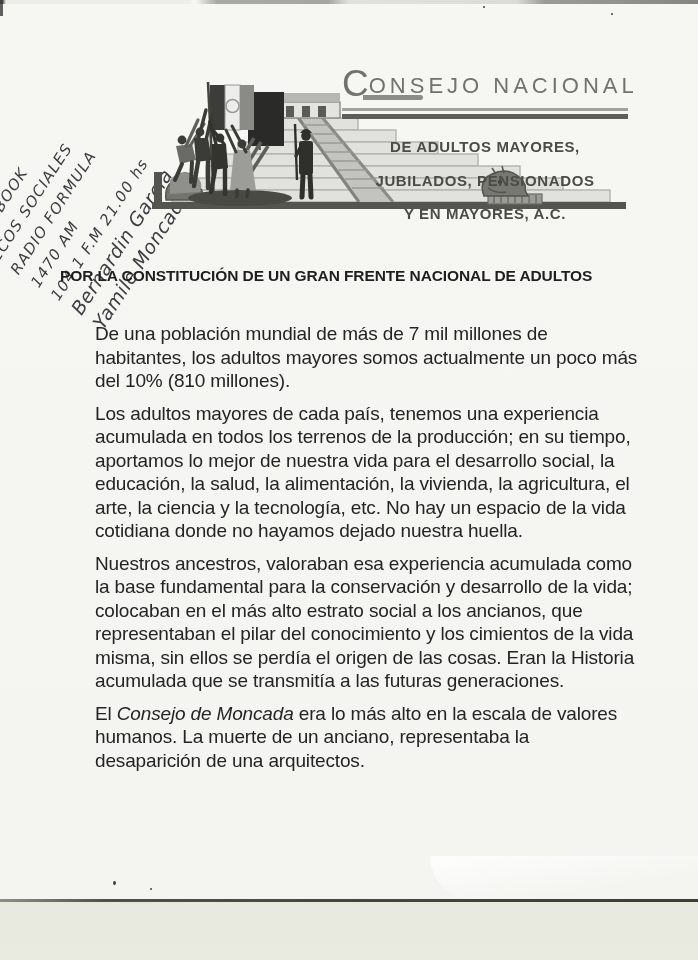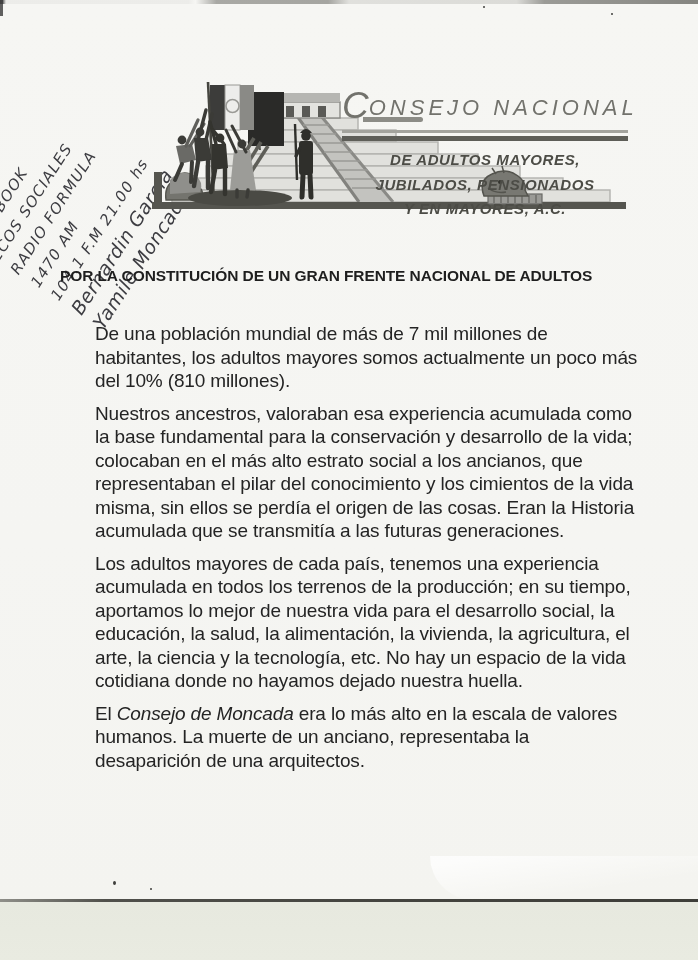--- a/index.html
+++ b/index.html
@@ -30,28 +30,28 @@
     font-family:"DejaVu Sans",sans-serif;font-style:italic;
     font-size:15px;line-height:24px;letter-spacing:1.3px;white-space:nowrap;
   }
   .hw-sign{
     font-family:"DejaVu Sans",sans-serif;font-style:italic;
     font-size:19px;line-height:26px;letter-spacing:.5px;white-space:nowrap;
   }
 
   
   .logo-art{position:absolute;left:148px;top:76px;width:500px;height:160px;}
-  .logo-text{position:absolute;left:342px;top:92px;width:286px;color:#72726c;font-style:italic;}
+  .logo-text{position:absolute;left:342px;top:70px;width:286px;color:#72726c;}
   .logo-title{position:relative;font-size:22px;letter-spacing:4px;white-space:nowrap;color:#72726c;}
   .big-c{font-size:37px;line-height:22px;position:relative;top:3px;letter-spacing:0;}
   .c-tongue{position:absolute;left:21px;top:25px;width:60px;height:5px;background:#8c8c86;border-radius:0 3px 3px 0;}
   .logo-bars{margin-top:9px;}
   .bar1{height:3px;background:#a3a39d;}
   .bar2{height:5px;background:#5e5e58;margin-top:3px;}
-  .logo-sub{margin-top:13px;font-size:15px;font-weight:bold;letter-spacing:.6px;
+  .logo-sub{margin-top:22px;font-size:15px;font-weight:bold;letter-spacing:.6px;
     color:#4c4c46;text-align:center;line-height:11.5px;}
   .logo-sub + .logo-sub{}
 
   
   .doc-title{
     position:absolute;left:60px;top:262px;width:578px;text-align:left;
     font-size:15.5px;font-weight:bold;line-height:28.5px;color:#1e1e1e;letter-spacing:-.1px;
   }
   .body-text{
     position:absolute;left:95px;top:322px;width:545px;
@@ -250,22 +250,22 @@
       <div class="logo-sub">JUBILADOS, PENSIONADOS</div>
       <div class="logo-sub">Y EN MAYORES, A.C.</div>
     </div>
 
     <div class="doc-title">
       <div>POR LA CONSTITUCIÓN DE UN GRAN FRENTE NACIONAL DE ADULTOS</div>
     </div>
 
     <div class="body-text">
       <p>De una población mundial de más de 7 mil millones de habitantes, los adultos mayores somos actualmente un poco más del 10% (810 millones).</p>
+      <p>Los adultos mayores de cada país, tenemos una experiencia acumulada en todos los terrenos de la producción; en su tiempo, aportamos lo mejor de nuestra vida para el desarrollo social, la educación, la salud, la alimentación, la vivienda, la agricultura, el arte, la ciencia y la tecnología, etc. No hay un espacio de la vida cotidiana donde no hayamos dejado nuestra huella.</p>
       <p>Nuestros ancestros, valoraban esa experiencia acumulada como la base fundamental para la conservación y desarrollo de la vida; colocaban en el más alto estrato social a los ancianos, que representaban el pilar del conocimiento y los cimientos de la vida misma, sin ellos se perdía el origen de las cosas. Eran la Historia acumulada que se transmitía a las futuras generaciones.</p>
-      <p>Los adultos mayores de cada país, tenemos una experiencia acumulada en todos los terrenos de la producción; en su tiempo, aportamos lo mejor de nuestra vida para el desarrollo social, la educación, la salud, la alimentación, la vivienda, la agricultura, el arte, la ciencia y la tecnología, etc. No hay un espacio de la vida cotidiana donde no hayamos dejado nuestra huella.</p>
       <p><span>El </span><em>Consejo de Moncada</em><span> era lo más alto en la escala de valores humanos. La muerte de un anciano, representaba la desaparición de una arquitectos.</span></p>
     </div>
 
     <div class="wrinkle"></div>
     <div class="speck sp1"></div>
     <div class="speck sp2"></div>
     <div class="speck sp3"></div>
     <div class="speck sp4"></div>
   </div>
 

